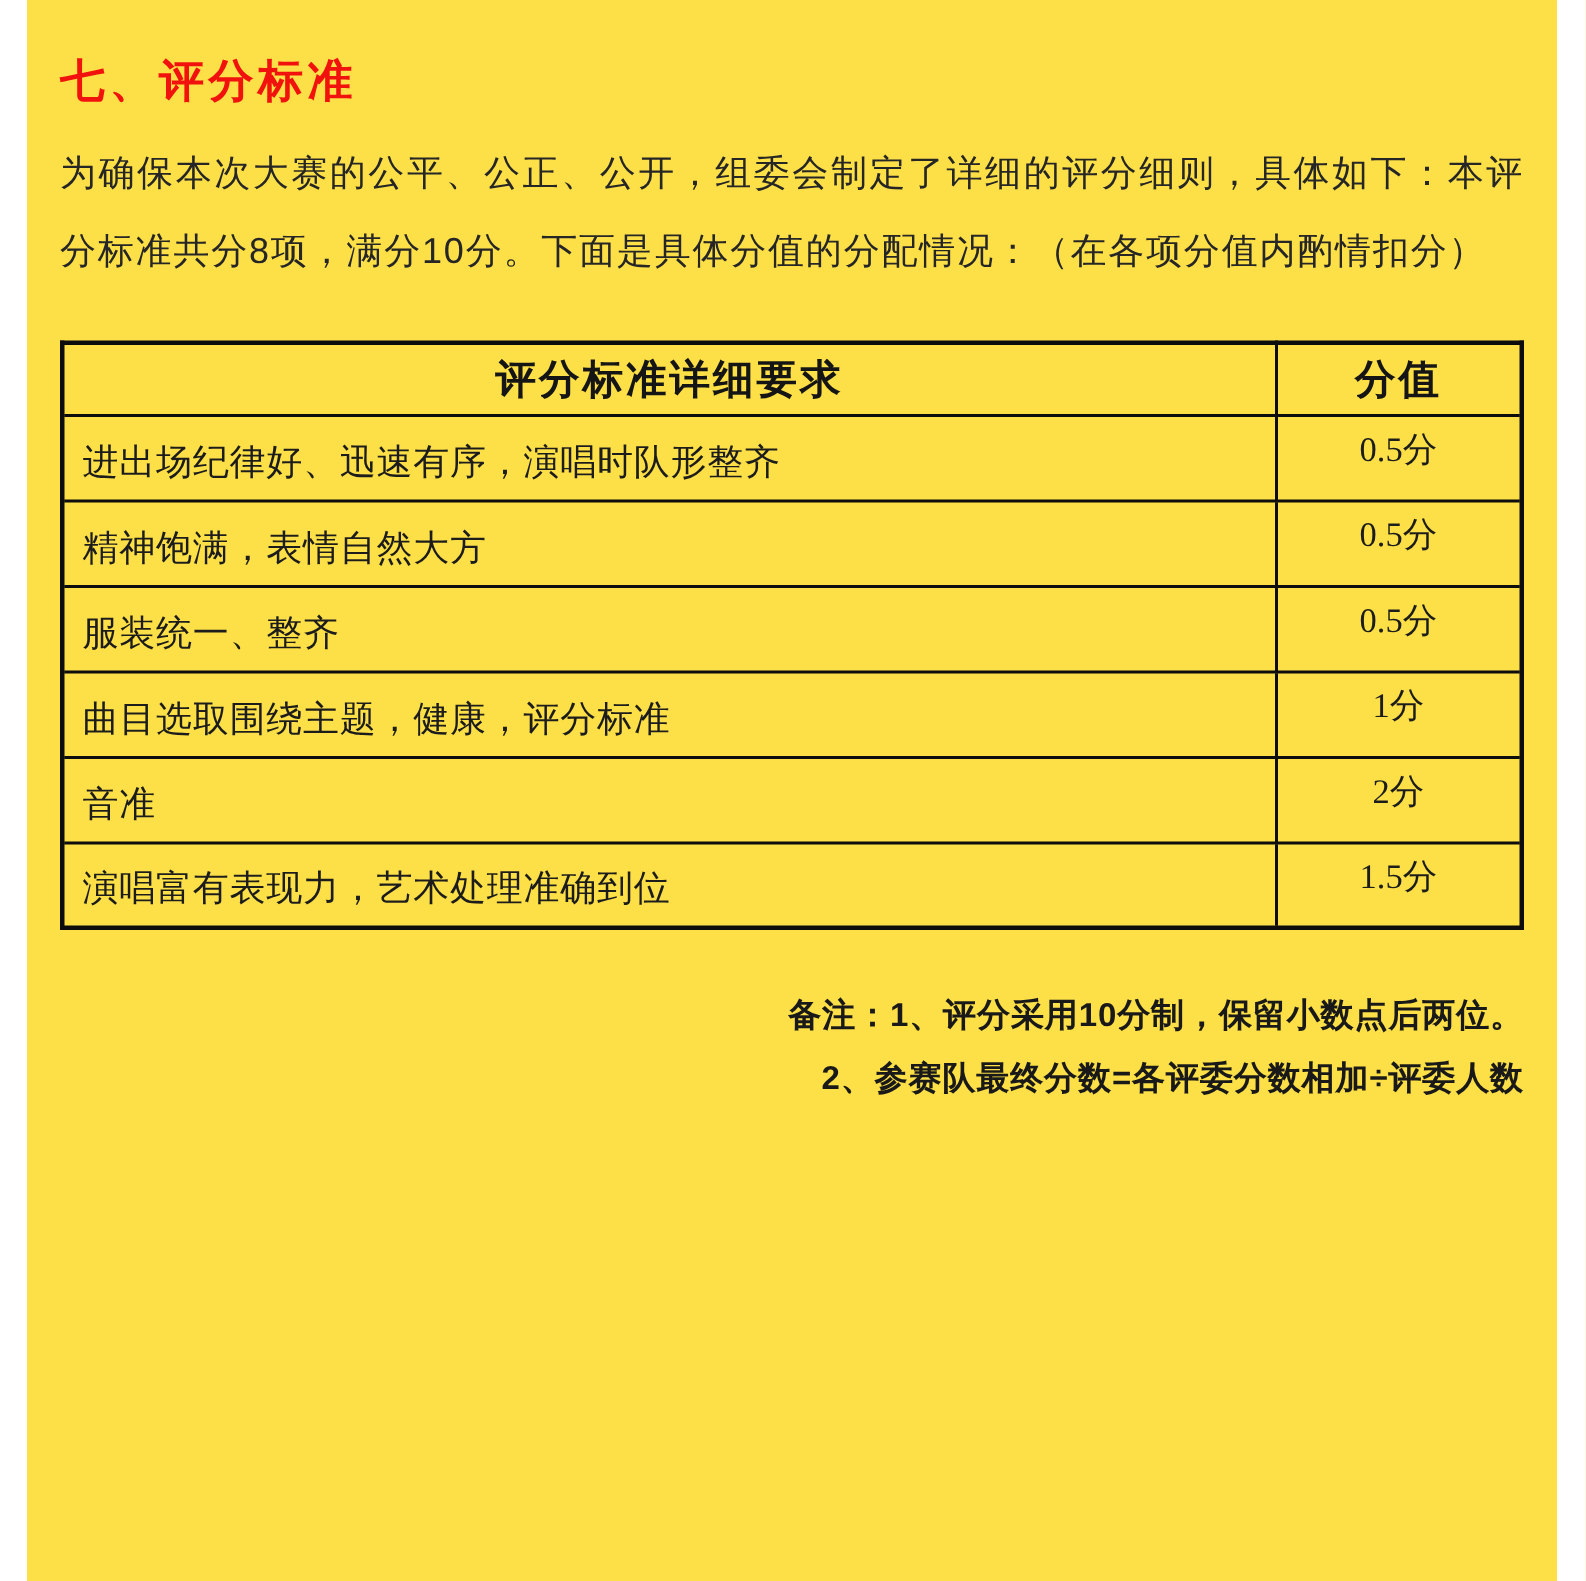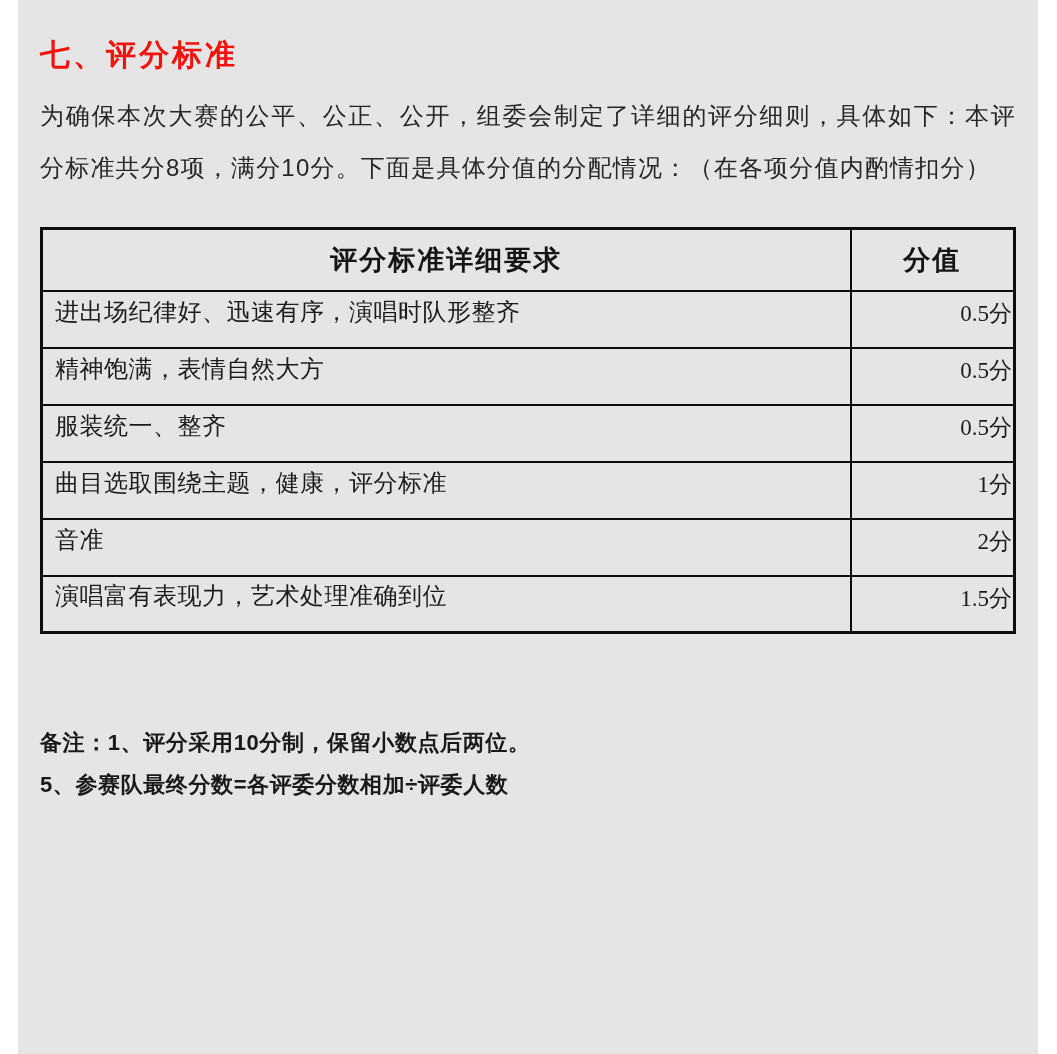--- a/index.html
+++ b/index.html
@@ -10,21 +10,21 @@
     background: #ffffff;
     overflow: hidden;
     font-family: "Liberation Sans", sans-serif;
   }
   .content {
     position: absolute;
     left: 18px;
     top: 0;
     width: 1020px;
     height: 1054px;
-    background: #e5e5e5;
+    background: #fde047;
     box-sizing: border-box;
     padding: 0 22px;
   }
   .title {
     margin: 0;
     padding-top: 36px;
     font-size: 30px;
     line-height: 38px;
     font-weight: bold;
     color: #f2120d;
@@ -43,48 +43,48 @@
     margin-top: 33px;
     border-collapse: collapse;
     table-layout: fixed;
     border: 3px solid #0d0d0d;
   }
   .score-table th, .score-table td {
     border: 2px solid #0d0d0d;
     box-sizing: border-box;
   }
   .score-table thead th {
-    height: 62px;
+    height: 48px;
     font-family: "Liberation Serif", serif;
     font-size: 27px;
     font-weight: bold;
     color: #151515;
     letter-spacing: 2px;
     vertical-align: middle;
   }
   .col-score { width: 164px; }
   .score-table tbody td { height: 57px; }
   .td-criteria {
     font-family: "Liberation Serif", serif;
     font-size: 24px;
     color: #1c1c1c;
     letter-spacing: 0.5px;
     text-align: left;
     vertical-align: bottom;
-    padding: 0 14px 19px 12px;
+    padding: 0 14px 9px 12px;
   }
   .td-score {
     font-family: "Liberation Serif", serif;
     font-size: 23px;
     color: #1c1c1c;
-    text-align: right;
+    text-align: center;
     vertical-align: middle;
     padding-bottom: 12px;
   }
-  .notes { margin-top: 88px; }
+  .notes { margin-top: 36px; text-align: right; }
   .note-line {
     margin: 0;
     font-size: 22px;
     line-height: 42px;
     font-weight: bold;
     color: #191919;
     letter-spacing: 0.6px;
   }
 </style>
 </head>
@@ -141,19 +141,19 @@
             <td class="td-criteria">演唱富有表现力，艺术处理准确到位</td>
             <td class="td-score">1.5分</td>
           </tr>
         </tbody>
     </table>
 
     <div class="notes">
 
         <p class="note-line">备注：1、评分采用10分制，保留小数点后两位。</p>
 
-        <p class="note-line">5、参赛队最终分数=各评委分数相加÷评委人数</p>
+        <p class="note-line">2、参赛队最终分数=各评委分数相加÷评委人数</p>
 
 
       </div>
 
   </div>
 </div>
 
 </body></html>

